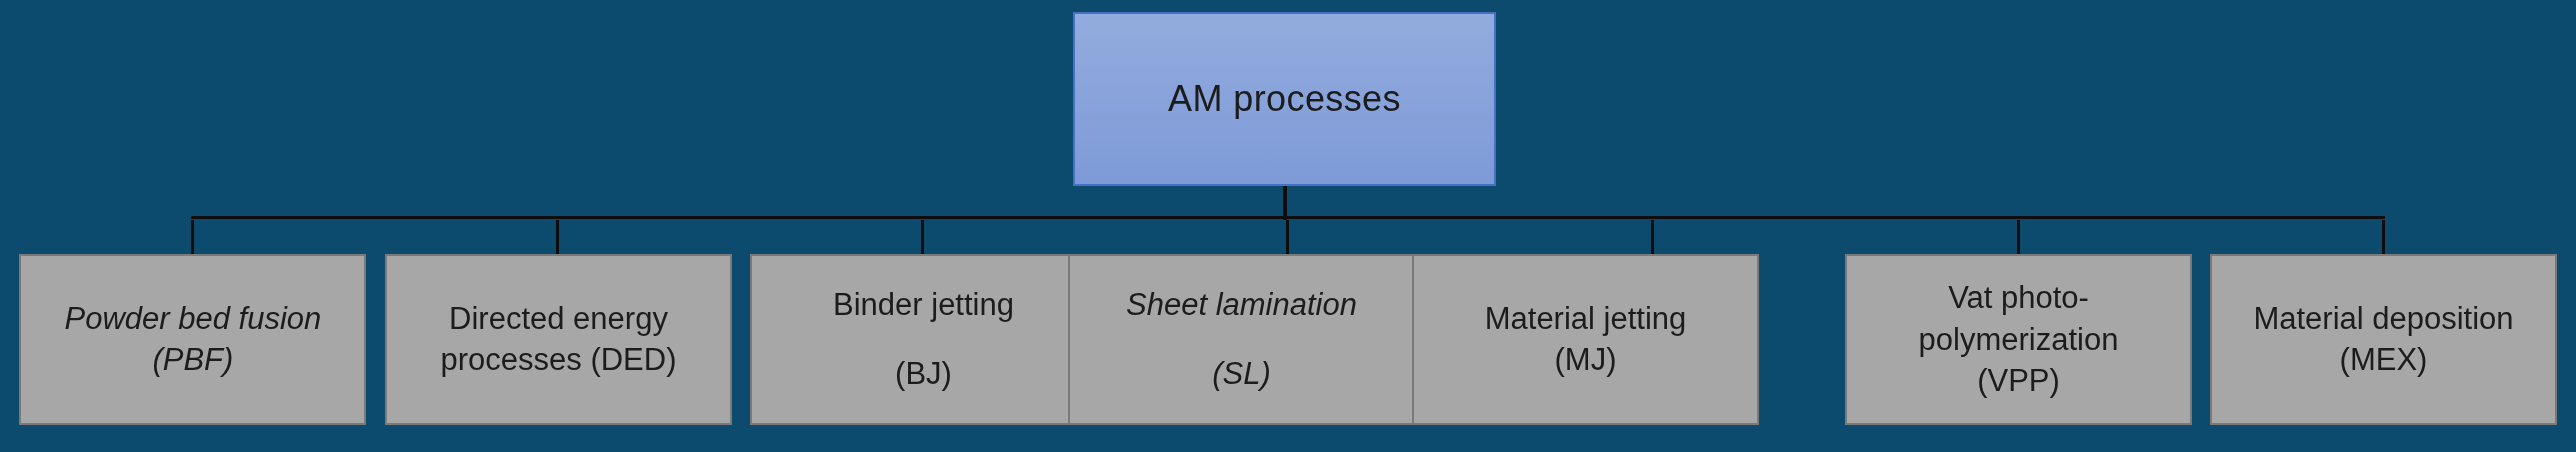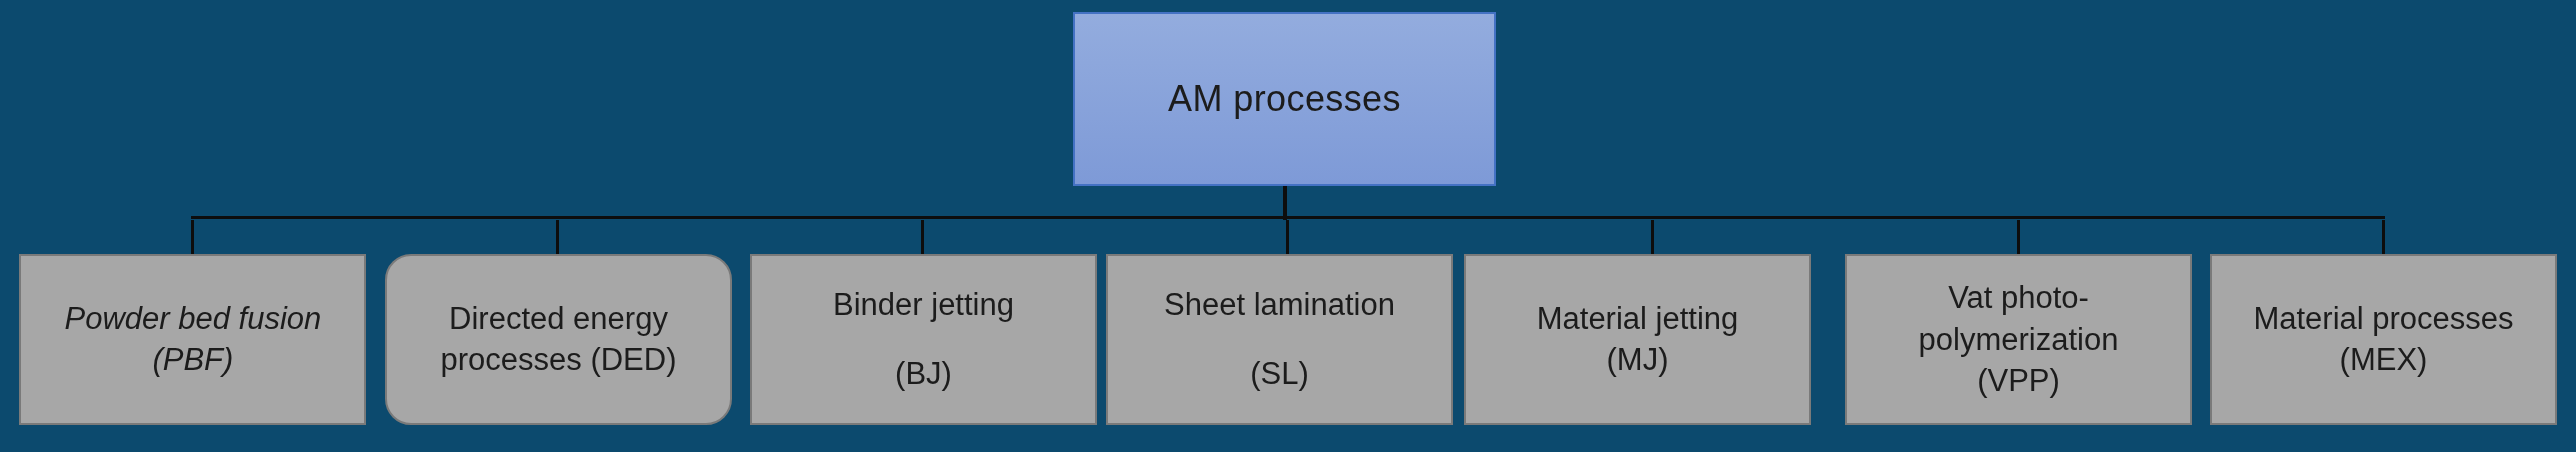--- a/index.html
+++ b/index.html
@@ -77,57 +77,57 @@
   <div class="connector drop" style="left:2017px;"></div>
   <div class="connector drop" style="left:2382px;"></div>
 
   <div class="child-node" style="left:19.4px;font-style:italic;">
     <div class="lines">
       <div>Powder bed fusion</div>
       <div>(PBF)</div>
     </div>
   </div>
 
-  <div class="child-node" style="left:385px;border-radius:26px;">
+  <div class="child-node" style="left:385px;">
     <div class="lines">
       <div>Directed energy</div>
       <div>processes (DED)</div>
     </div>
   </div>
 
   <div class="child-node" style="left:750px;">
     <div class="lines gap-wide">
       <div>Binder jetting</div>
       <div>(BJ)</div>
     </div>
   </div>
 
-  <div class="child-node" style="left:1106px;">
+  <div class="child-node" style="left:1068px;font-style:italic;">
     <div class="lines gap-wide">
       <div>Sheet lamination</div>
       <div>(SL)</div>
     </div>
   </div>
 
-  <div class="child-node" style="left:1464px;">
+  <div class="child-node" style="left:1412px;">
     <div class="lines">
       <div>Material jetting</div>
       <div>(MJ)</div>
     </div>
   </div>
 
   <div class="child-node" style="left:1845px;">
     <div class="lines">
       <div>Vat photo-</div>
       <div>polymerization</div>
       <div>(VPP)</div>
     </div>
   </div>
 
   <div class="child-node" style="left:2210px;">
     <div class="lines">
-      <div>Material processes</div>
+      <div>Material deposition</div>
       <div>(MEX)</div>
     </div>
   </div>
 
 </div>
 
 
 </body></html>

